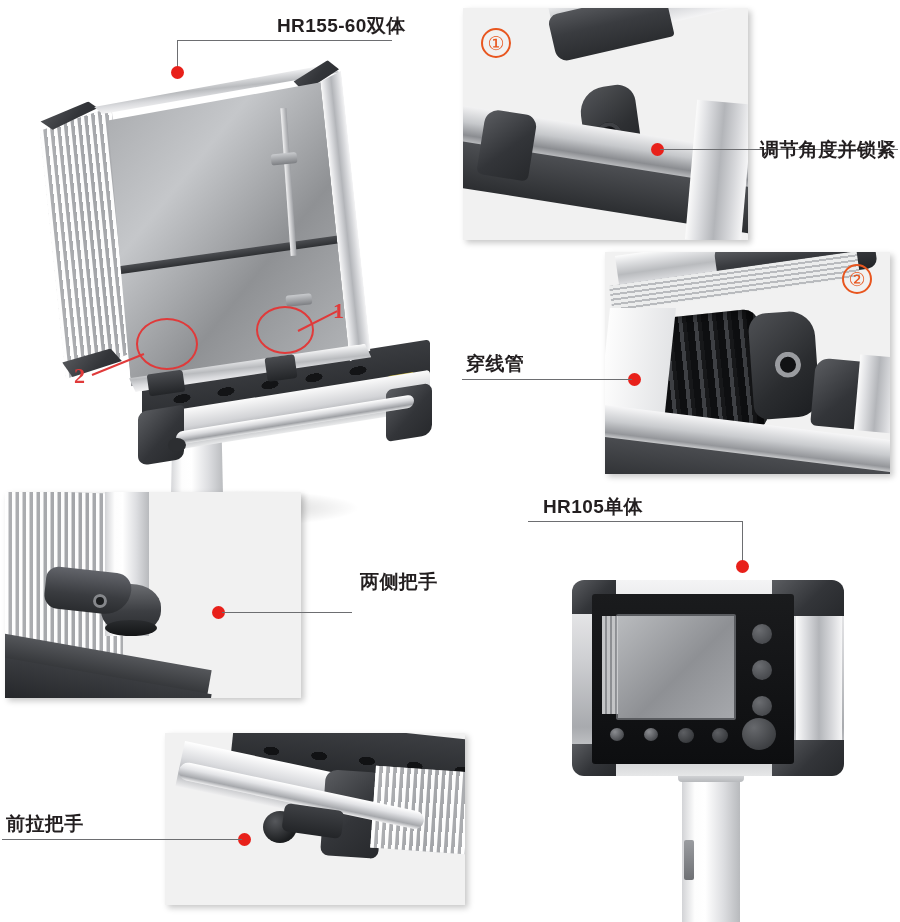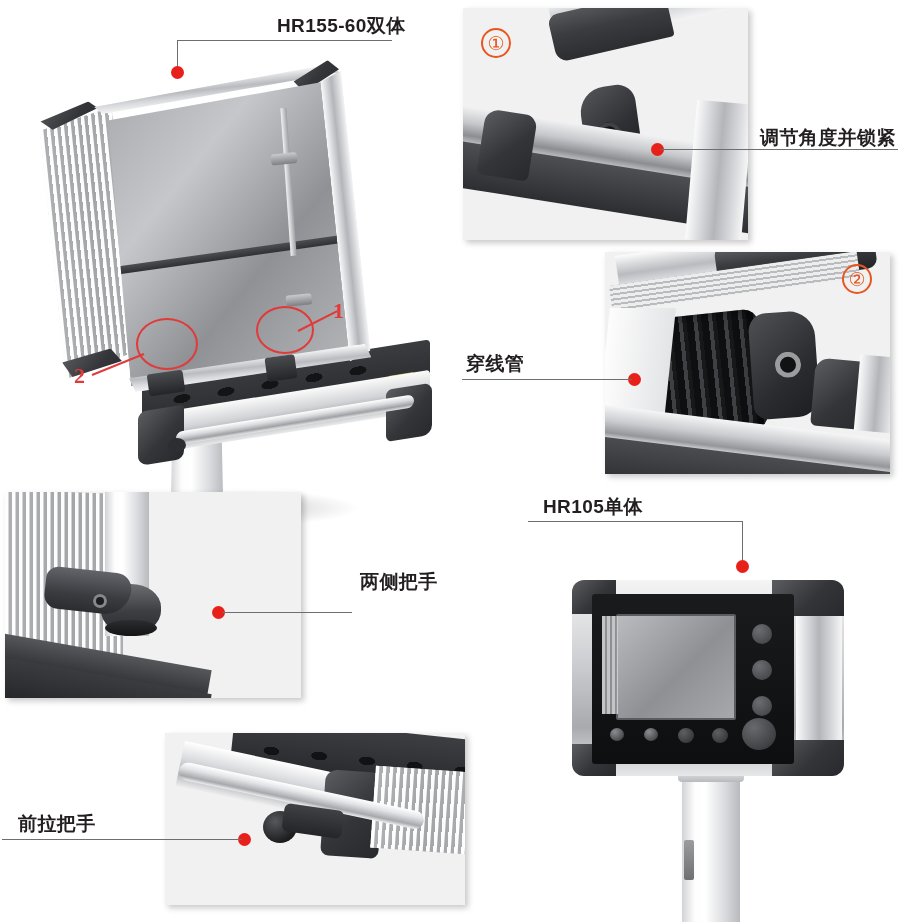--- a/index.html
+++ b/index.html
@@ -268,21 +268,21 @@
                 border-radius:14px 12px 6px 6px; transform: rotate(9deg);"></div>
 
     <div class="alu-v" style="left:228px; top:94px; width:56px; height:140px;
                 transform: rotate(5deg);"></div>
 
     <div class="step-badge" style="left:18px; top:20px;">①</div>
   </div>
 
   <div class="dot" style="left:651px; top:143px;"></div>
   <div class="leader-h" style="left:660px; top:149px; width:238px;"></div>
-  <div class="label" style="left:760px; top:128px;text-align:center;">调节角度并锁紧</div>
+  <div class="label" style="left:760px; top:140px;text-align:center;">调节角度并锁紧</div>
 
   <div class="photo" style="left:605px; top:252px; width:285px; height:222px;">
 
     <div class="alu" style="left:10px; top:4px; width:250px; height:40px;
                 transform: rotate(-8deg); transform-origin:left top;"></div>
     <div style="position:absolute; left:108px; top:-8px; width:160px; height:46px;
                 transform: rotate(-8deg); transform-origin:left top;
                 background: linear-gradient(to bottom,#6b6d71,#3a3c40 50%,#212326);
                 border-radius:14px 10px 10px 14px;"></div>
     <div style="position:absolute; left:4px; top:34px; width:250px; height:26px;
@@ -392,21 +392,21 @@
     <div style="position:absolute; left:98px; top:78px; width:34px; height:32px;
                 border-radius:50%;
                 background: radial-gradient(circle at 36% 32%,#56585c,#1b1d1f 70%);"></div>
     <div style="position:absolute; left:118px; top:74px; width:60px; height:28px;
                 background: linear-gradient(to bottom,#3f4145,#232528);
                 border-radius:6px; transform: rotate(8deg);"></div>
   </div>
 
   <div class="dot" style="left:238px; top:833px;"></div>
   <div class="leader-h" style="left:2px; top:839px; width:240px;"></div>
-  <div class="label" style="left:6px; top:814px;margin-left:12px;">前拉把手</div>
+  <div class="label" style="left:6px; top:814px;">前拉把手</div>
 
   <div class="photo plain" style="left:560px; top:548px; width:340px; height:374px;">
 
     <div class="pole" style="left:122px; top:222px; width:58px; height:152px;"></div>
     <div style="position:absolute; left:118px; top:222px; width:66px; height:12px;
                 border-radius:4px;
                 background: linear-gradient(to bottom,#e9eaec,#b7b9bc);"></div>
     <div style="position:absolute; left:124px; top:292px; width:10px; height:40px;
                 background: linear-gradient(to bottom,#9a9ca0,#6e7074); border-radius:2px;"></div>
 

